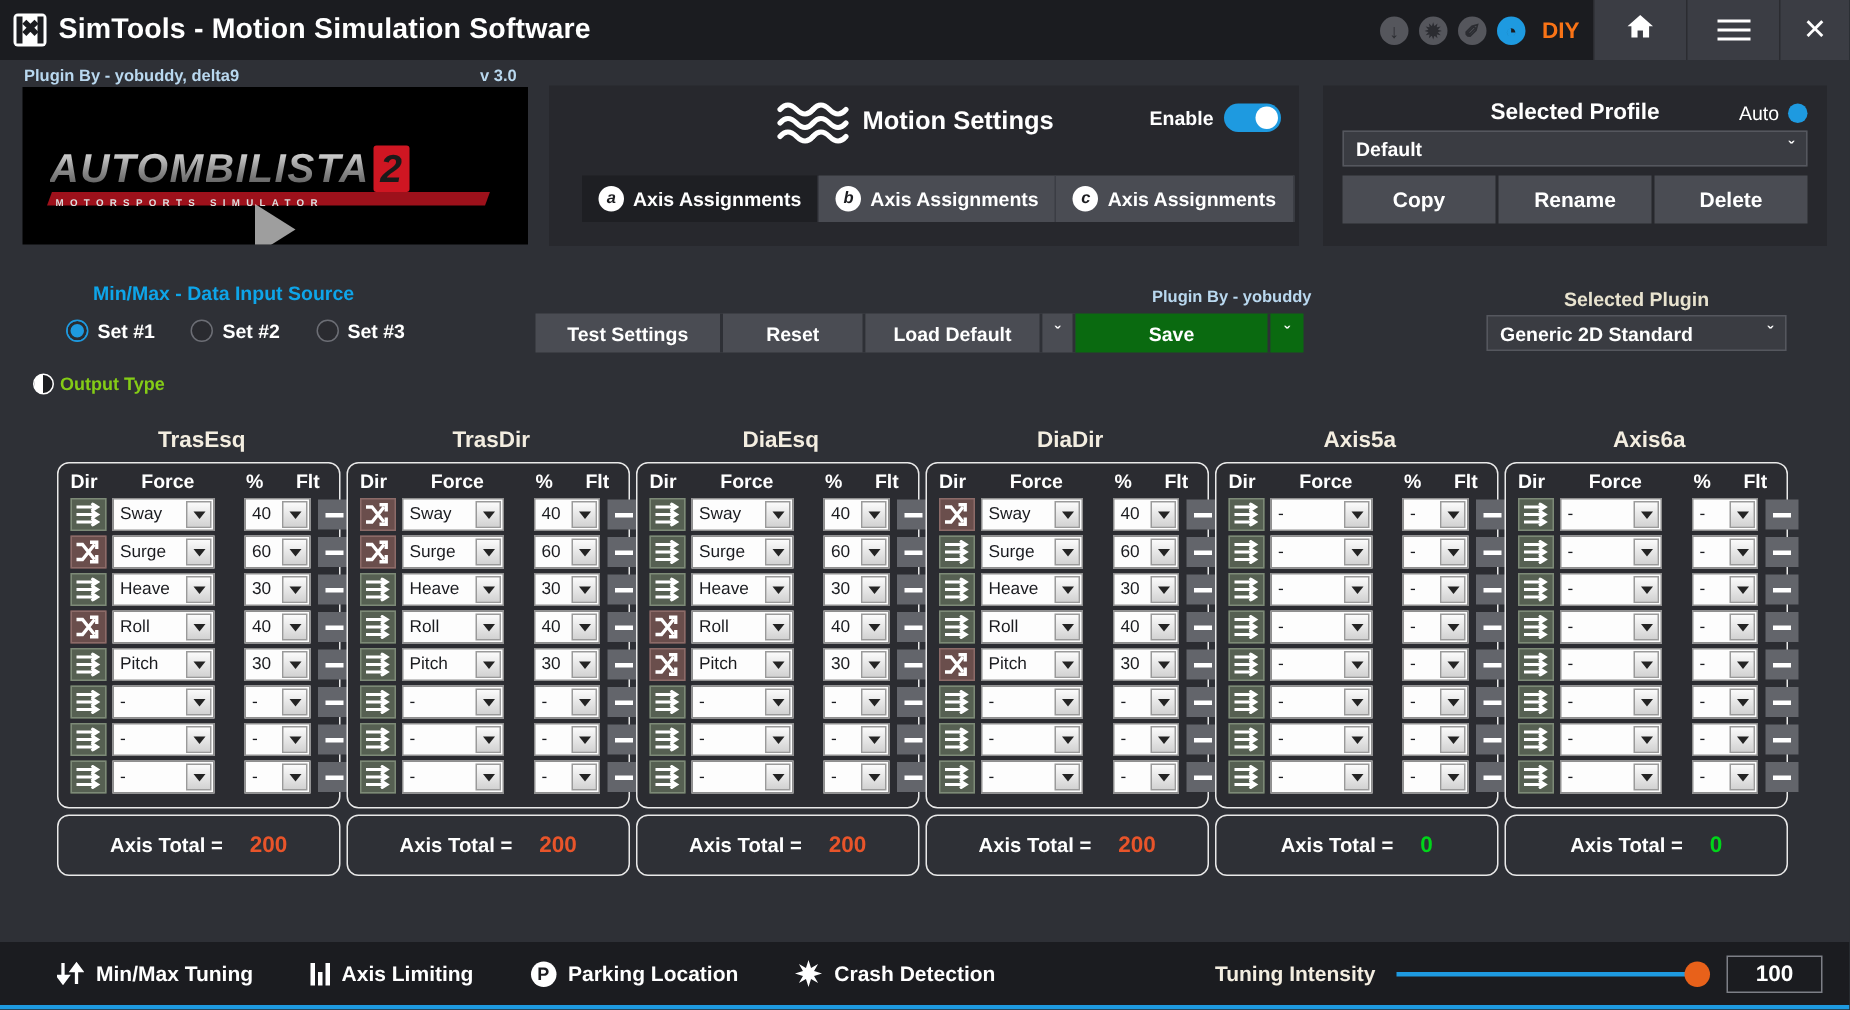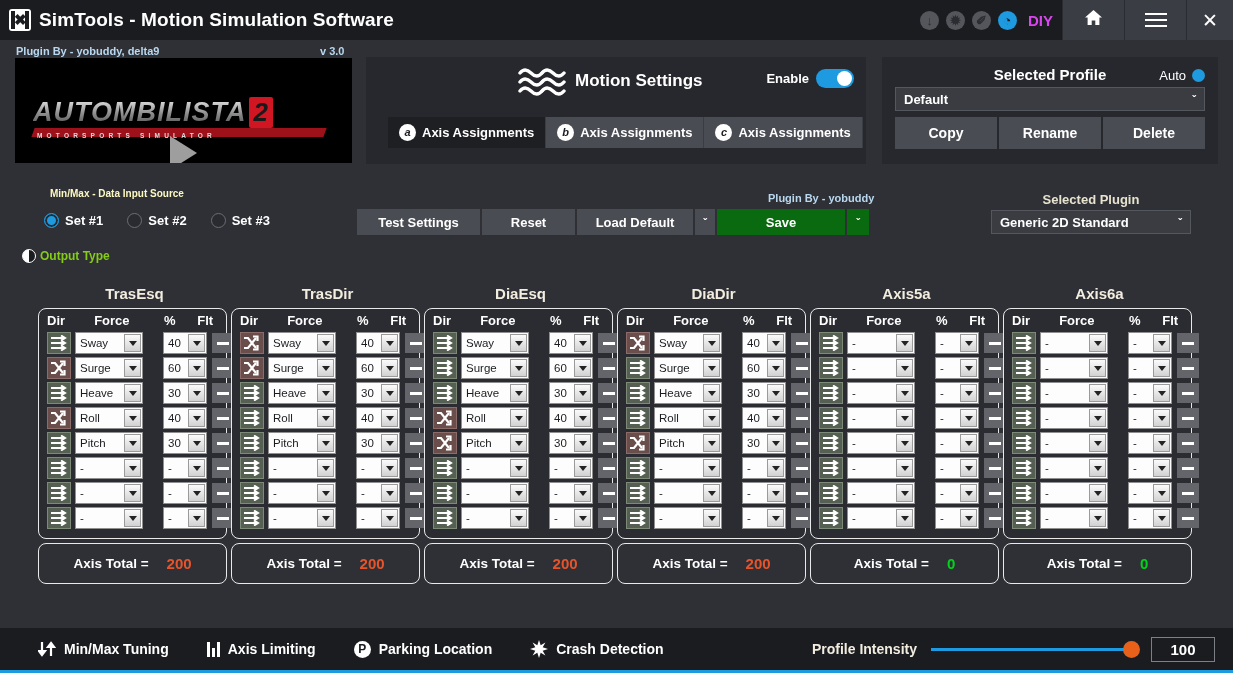--- a/index.html
+++ b/index.html
@@ -37,21 +37,21 @@
   .circ-icon {
     width:19px; height:19px; border-radius:50%; background:#55565c;
     margin-right:7px; position:relative; display:inline-block;
   }
   .circ-icon.blue { background:#1e9ae0; }
   .circ-icon span{
     position:absolute; inset:0; color:#2b2c31; font-size:13px; line-height:19px;
     text-align:center; font-weight:bold;
   }
   .circ-icon.blue span { color:#1b1c20; }
-  .diy-label { color:#d946ef; font-size:15px; font-weight:bold; margin:0 9px 0 4px; }
+  .diy-label { color:#f97316; font-size:15px; font-weight:bold; margin:0 9px 0 4px; }
   .tb-btn {
     width:62px; height:40px; background:#3b3d44; color:#fff;
     display:flex; align-items:center; justify-content:center;
     border-left:1px solid #2b2c31;
   }
   .tb-btn.close { background:#3b3d44; width:47px; font-size:19px; }
   .home-glyph { font-size:18px; }
   .burger { width:22px; }
   .burger i { display:block; height:2px; background:#fff; margin:4px 0; }
 
@@ -146,21 +146,21 @@
   }
   .dd .cv { position:absolute; right:8px; font-size:11px; font-weight:bold; }
   .sp-btns { display:flex; margin-top:6px; gap:2px; }
   .sp-btn {
     flex:1; height:32px; background:#4a4c53; color:#fff; font-size:14px;
     font-weight:bold; display:flex; align-items:center; justify-content:center;
   }
 
   
   .minmax-label {
-    position:absolute; left:50px; top:188px; color:#fef9c3; font-size:10px; font-weight:bold;
+    position:absolute; left:62px; top:188px; color:#0ea5e9; font-size:13px; font-weight:bold;
   }
   .radio-row { position:absolute; left:44px; top:213px; display:flex; gap:24px; }
   .radio-item { display:flex; align-items:center; color:#fff; font-size:13px; font-weight:bold; }
   .radio {
     width:15px; height:15px; border-radius:50%; background:#2a2b30;
     border:1px solid #6c6e75; margin-right:6px; position:relative;
   }
   .radio.on { background:#1e9ae0; border-color:#1e9ae0; box-shadow: inset 0 0 0 2px #2a2b30; }
   .output-type {
     position:absolute; left:22px; top:249px; display:flex; align-items:center;
@@ -1698,21 +1698,21 @@
     </div>
     <div class="bb-item">
       <span class="bb-ico burst">
         <svg width="18" height="18" viewBox="0 0 18 18">
             <path d="M9 0l1.7 5.3L15.4 2.6l-2.7 4.7L18 9l-5.3 1.7 2.7 4.7-4.7-2.7L9 18l-1.7-5.3-4.7 2.7 2.7-4.7L0 9l5.3-1.7L2.6 2.6l4.7 2.7z" fill="#fff"></path>
           </svg>
       </span>
       <span>Crash Detection</span>
     </div>
     <div class="intensity-wrap">
-      <span class="intensity-label">Profile Intensity</span>
+      <span class="intensity-label">Tuning Intensity</span>
       <span class="slider">
           <span class="knob"></span>
         </span>
       <span class="intensity-val">100</span>
     </div>
   </div>
 
 </div>
 
 </body></html>

